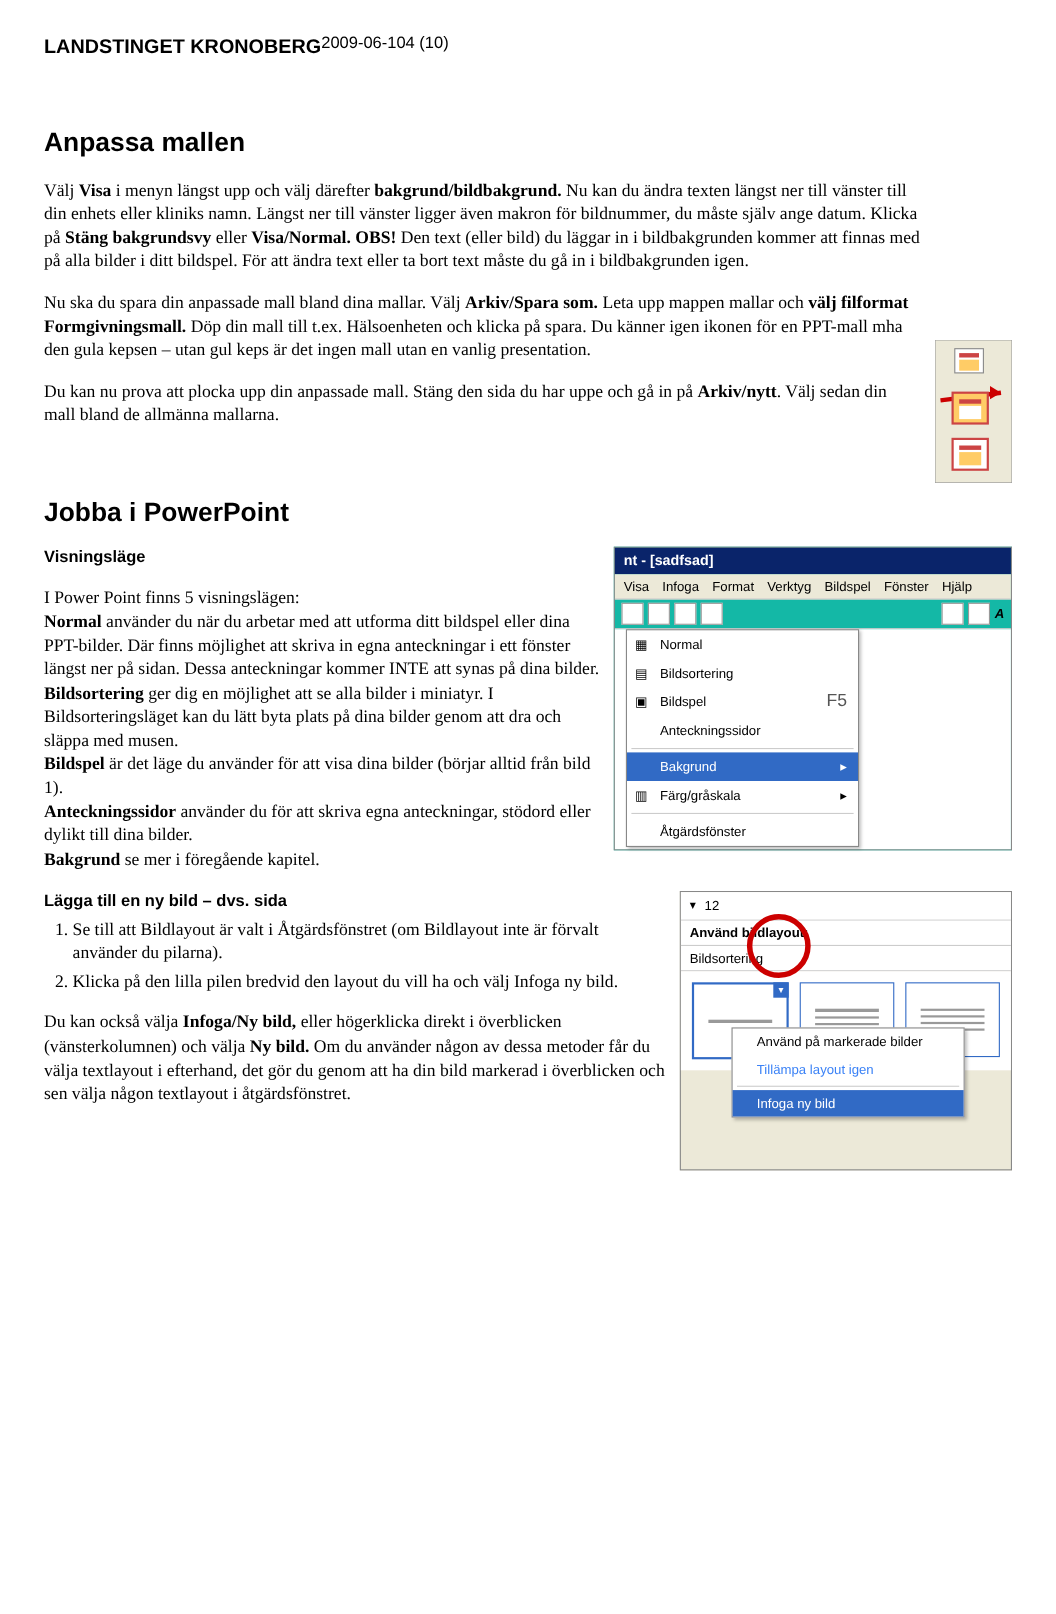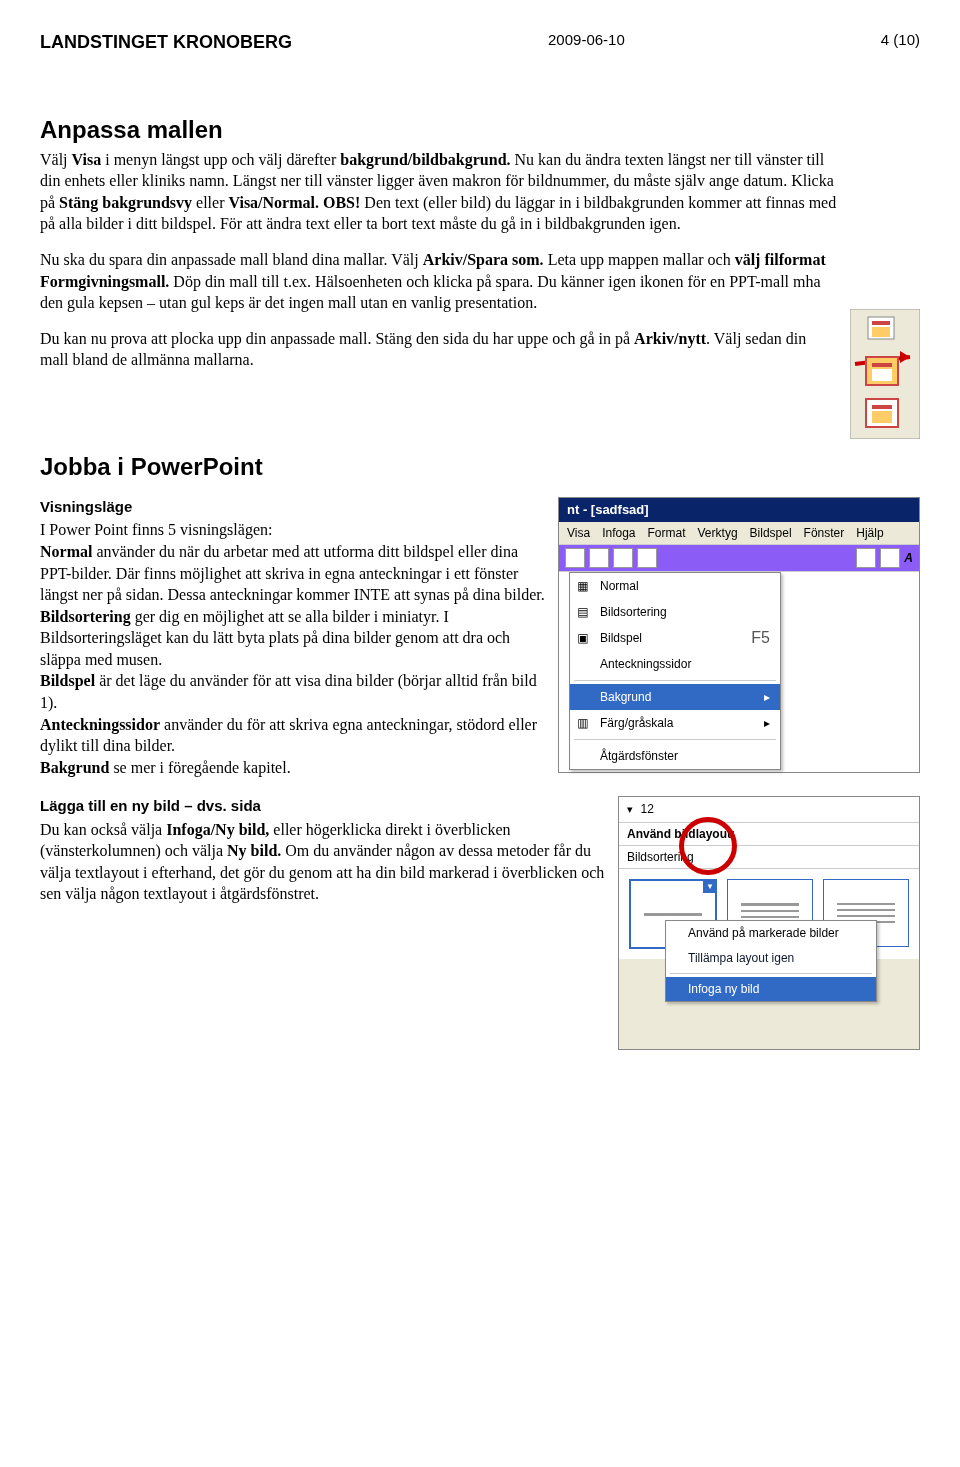--- a/index.html
+++ b/index.html
@@ -7,24 +7,22 @@
     font-size: 16px;
     color: #000;
     background: #fff;
     margin: 0;
     padding: 30px 40px;
     width: 880px;
     line-height: 1.35;
   }
   .header-row {
     display: flex;
-    justify-content: space-between;
     font-family: Arial, Helvetica, sans-serif;
     margin-bottom: 60px;
-    gap: 42px;
   }
   .header-org {
     font-weight: bold;
     font-size: 18px;
   }
   .header-date, .header-page {
     font-size: 15px;
   }
   .main-block {
     position: relative;
@@ -38,34 +36,34 @@
     font-weight: bold;
     font-size: 24px;
     margin: 6px 0 2px 0;
   }
   h3.sub-title {
     font-family: Arial, Helvetica, sans-serif;
     font-weight: bold;
     font-size: 15px;
     margin: 14px 0 2px 0;
   }
-  p { margin: 0 0 14px 0; }
+  p { margin: 16px 0 14px 0; }
   ol { margin: 4px 0 14px 26px; padding: 0; }
   ol li { margin-bottom: 4px; }
 
   
   .fig1 {
     width: 70px;
   }
   .fig1 svg { display:block; }
 
   
   .ppt-menu {
     width: 360px;
-    background: #8b5cf6;
+    background: #14b8a6;
     border: 1px solid #888;
     font-family: Tahoma, Arial, sans-serif;
     font-size: 12px;
     color: #000;
   }
   .ppt-title {
     background: #0a246a;
     color: #fff;
     padding: 3px 8px;
     font-weight: bold;
@@ -158,21 +156,21 @@
   .ctx-menu {
     position:absolute;
     top: 108px; left: 46px;
     width: 210px;
     background:#fff;
     border:1px solid #888;
     box-shadow:2px 2px 3px rgba(0,0,0,0.25);
     margin-top:15px;
   }
   .ctx-row { padding:4px 10px 4px 22px; }
-  .ctx-row.disabled { color:#0f172a; }
+  .ctx-row.disabled { color:#3b82f6; }
   .ctx-row.selected { background:#316ac5; color:#fff; }
   .red-circle {
     position:absolute;
     width:48px; height:48px;
     border:5px solid #c00;
     border-radius:50%;
     top: 20px; left: 60px;
     pointer-events:none;
   }
   .clearfix::after { content:""; display:table; clear:both; }
@@ -335,16 +333,20 @@
         <div class="ctx-row disabled">Tillämpa layout igen</div>
         <div class="dd-sep"></div>
         <div class="ctx-row selected">Infoga ny bild</div>
       </div>
       <div class="red-circle"></div>
       <div style="height:90px"></div>
     </div>
   </div>
 
   <h3 class="sub-title">Lägga till en ny bild – dvs. sida</h3>
+  <ol>
+    <li>Se till att Bildlayout är valt i Åtgärdsfönstret (om Bildlayout inte är förvalt använder du pilarna).</li>
+    <li>Klicka på den lilla pilen bredvid den layout du vill ha och välj Infoga ny bild.</li>
+  </ol>
   <p>
     <span>Du kan också välja </span><b>Infoga/Ny bild,</b><span> eller högerklicka direkt i överblicken (vänsterkolumnen) och välja </span><b>Ny bild.</b><span> Om du använder någon av dessa metoder får du välja textlayout i efterhand, det gör du genom att ha din bild markerad i överblicken och sen välja någon textlayout i åtgärdsfönstret.</span>
   </p>
 </div>
 
 </body></html>

